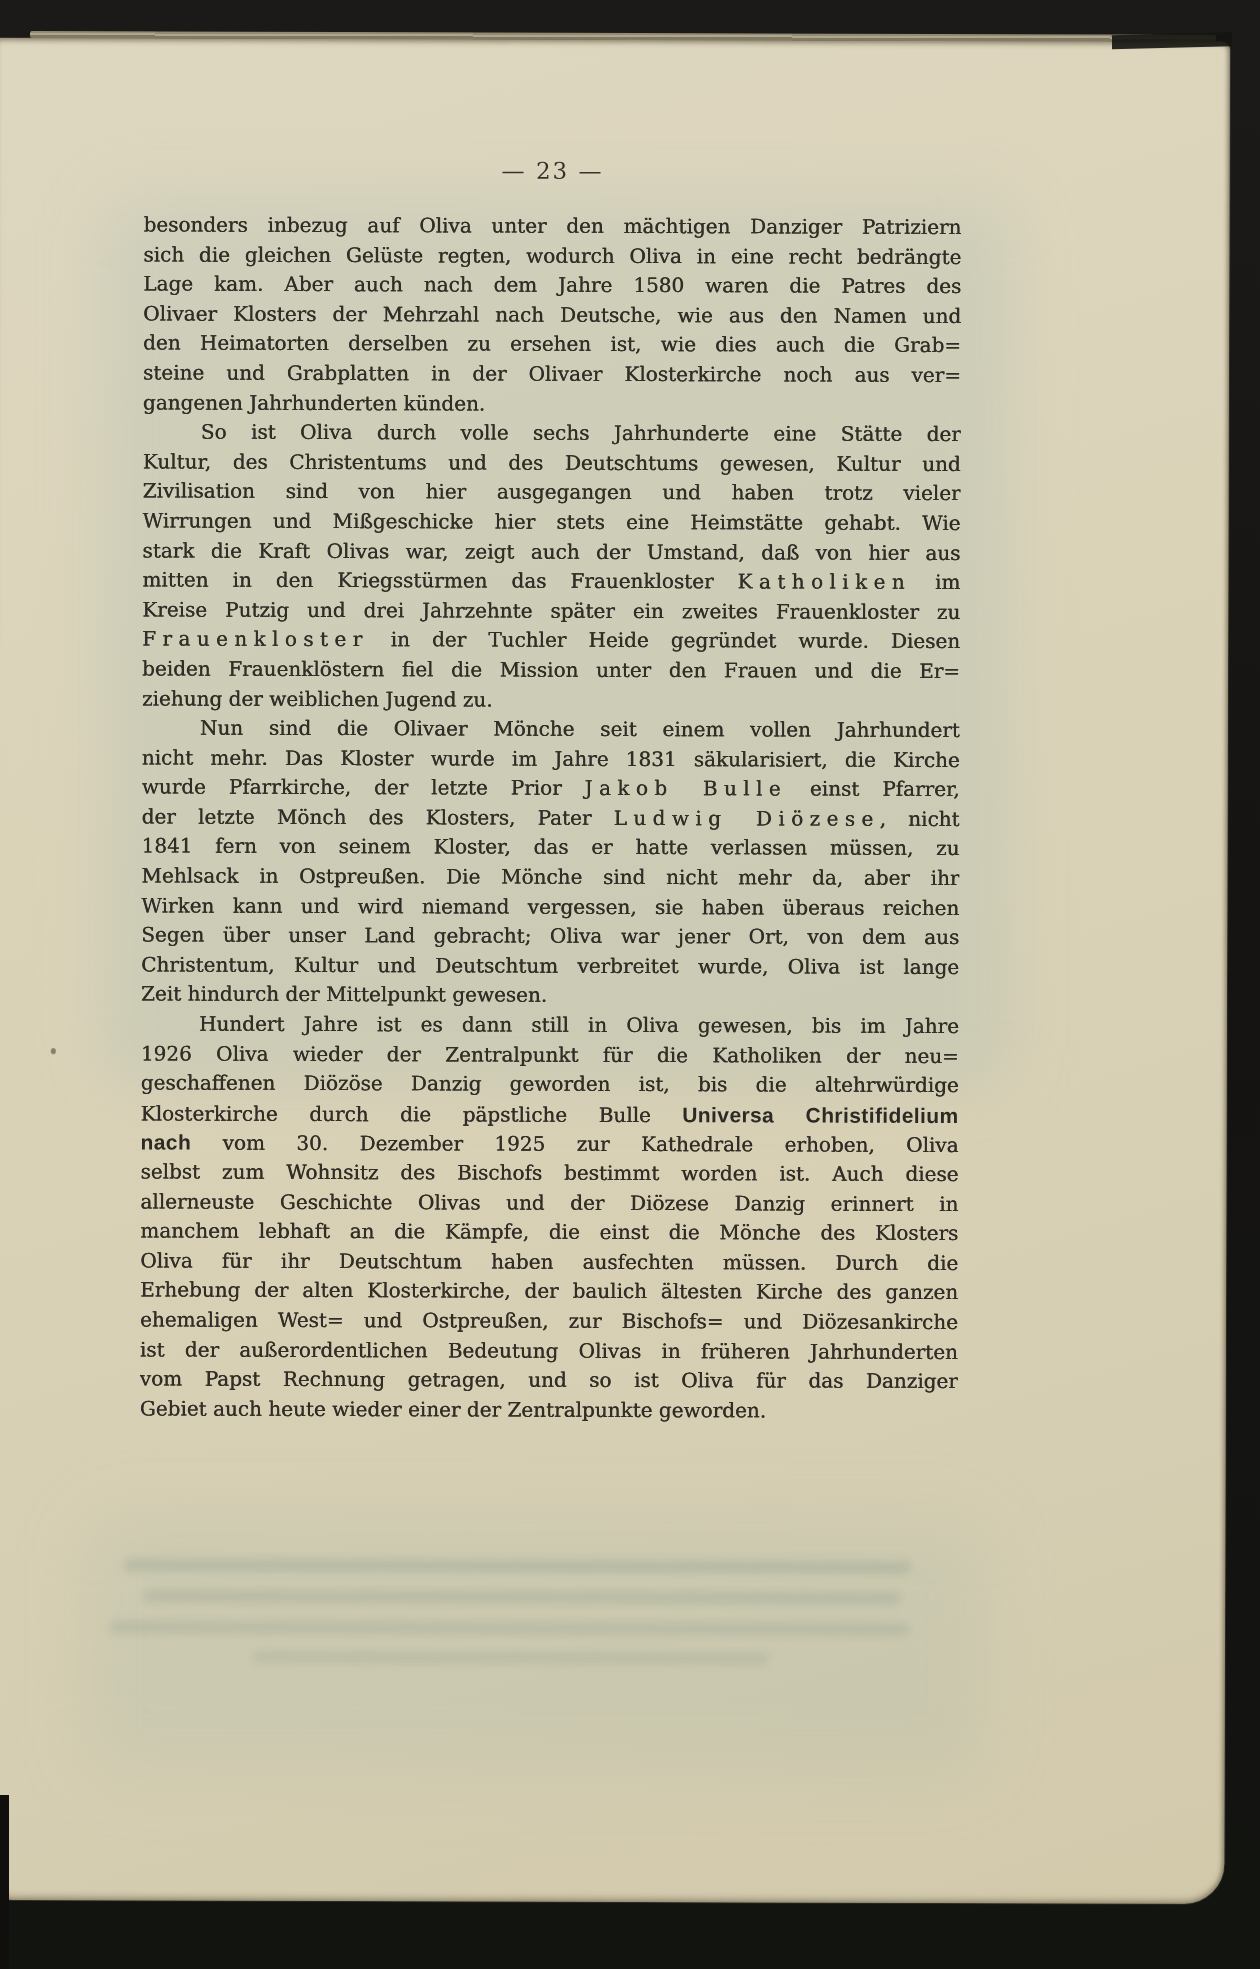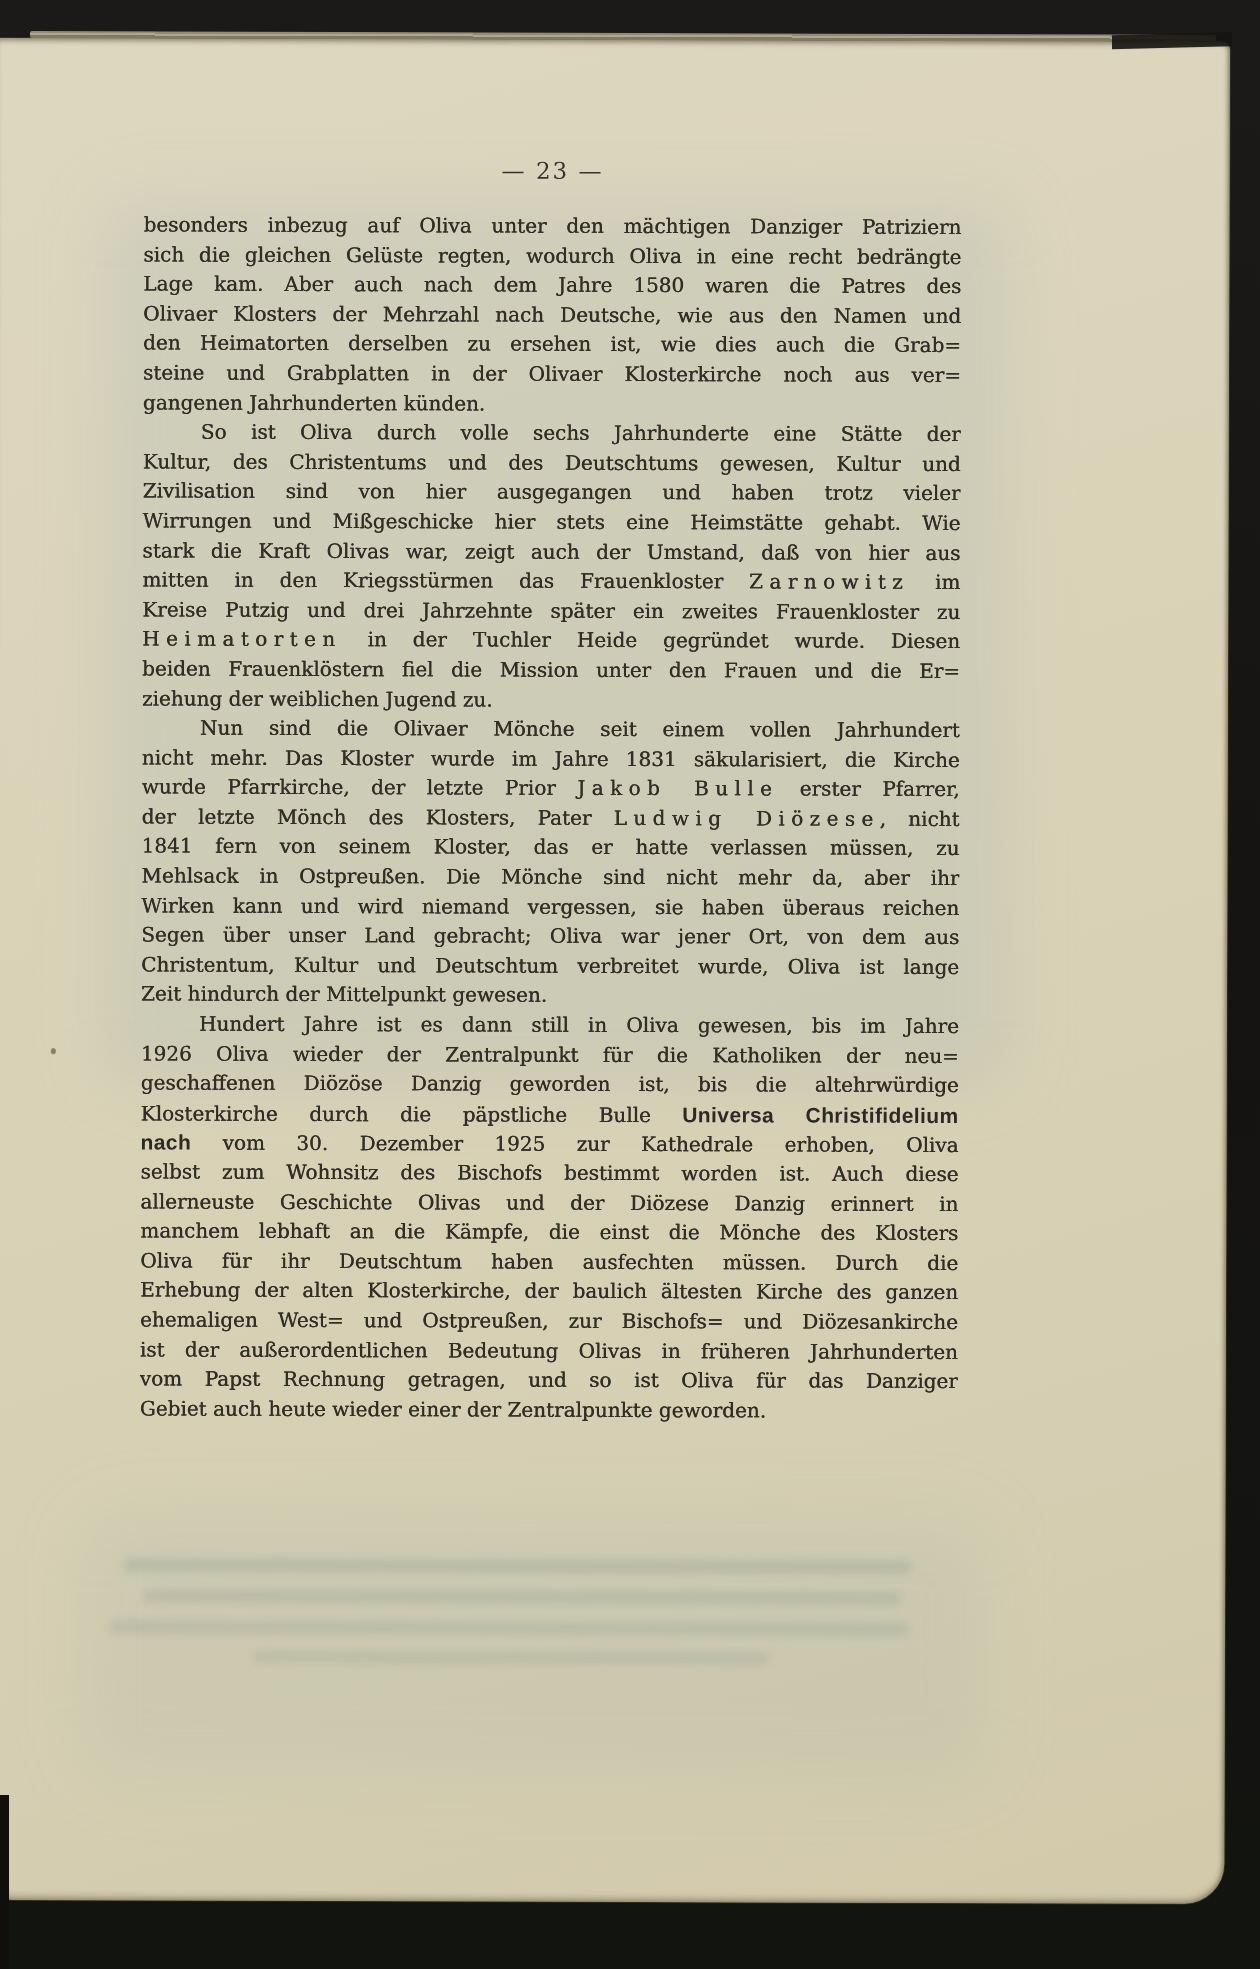--- a/index.html
+++ b/index.html
@@ -89,30 +89,30 @@
         <div class="line"><span>den Heimatorten derselben zu ersehen ist, wie dies auch die Grab=</span></div>
         <div class="line"><span>steine und Grabplatten in der Olivaer Klosterkirche noch aus ver=</span></div>
         <div class="line last"><span>gangenen Jahrhunderten künden.</span></div>
       </div>
       <div>
         <div class="line indent"><span>So ist Oliva durch volle sechs Jahrhunderte eine Stätte der</span></div>
         <div class="line"><span>Kultur, des Christentums und des Deutschtums gewesen, Kultur und</span></div>
         <div class="line"><span>Zivilisation sind von hier ausgegangen und haben trotz vieler</span></div>
         <div class="line"><span>Wirrungen und Mißgeschicke hier stets eine Heimstätte gehabt. Wie</span></div>
         <div class="line"><span>stark die Kraft Olivas war, zeigt auch der Umstand, daß von hier aus</span></div>
-        <div class="line"><span>mitten in den Kriegsstürmen das Frauenkloster </span><span class="sp">Zarnowitz</span><span> im</span></div>
+        <div class="line"><span>mitten in den Kriegsstürmen das Frauenkloster </span><span class="sp">Katholiken</span><span> im</span></div>
         <div class="line"><span>Kreise Putzig und drei Jahrzehnte später ein zweites Frauenkloster zu</span></div>
-        <div class="line"><span class="sp">Heimatorten</span><span> in der Tuchler Heide gegründet wurde. Diesen</span></div>
+        <div class="line"><span class="sp">Frauenkloster</span><span> in der Tuchler Heide gegründet wurde. Diesen</span></div>
         <div class="line"><span>beiden Frauenklöstern fiel die Mission unter den Frauen und die Er=</span></div>
         <div class="line last"><span>ziehung der weiblichen Jugend zu.</span></div>
       </div>
       <div>
         <div class="line indent"><span>Nun sind die Olivaer Mönche seit einem vollen Jahrhundert</span></div>
         <div class="line"><span>nicht mehr. Das Kloster wurde im Jahre 1831 säkularisiert, die Kirche</span></div>
-        <div class="line"><span>wurde Pfarrkirche, der letzte Prior </span><span class="sp">Jakob Bulle</span><span> erster Pfarrer,</span></div>
+        <div class="line"><span>wurde Pfarrkirche, der letzte Prior </span><span class="sp">Jakob Bulle</span><span> einst Pfarrer,</span></div>
         <div class="line"><span>der letzte Mönch des Klosters, Pater </span><span class="sp">Ludwig Diözese</span><span>, nicht</span></div>
         <div class="line"><span>1841 fern von seinem Kloster, das er hatte verlassen müssen, zu</span></div>
         <div class="line"><span>Mehlsack in Ostpreußen. Die Mönche sind nicht mehr da, aber ihr</span></div>
         <div class="line"><span>Wirken kann und wird niemand vergessen, sie haben überaus reichen</span></div>
         <div class="line"><span>Segen über unser Land gebracht; Oliva war jener Ort, von dem aus</span></div>
         <div class="line"><span>Christentum, Kultur und Deutschtum verbreitet wurde, Oliva ist lange</span></div>
         <div class="line last"><span>Zeit hindurch der Mittelpunkt gewesen.</span></div>
       </div>
       <div>
         <div class="line indent"><span>Hundert Jahre ist es dann still in Oliva gewesen, bis im Jahre</span></div>

